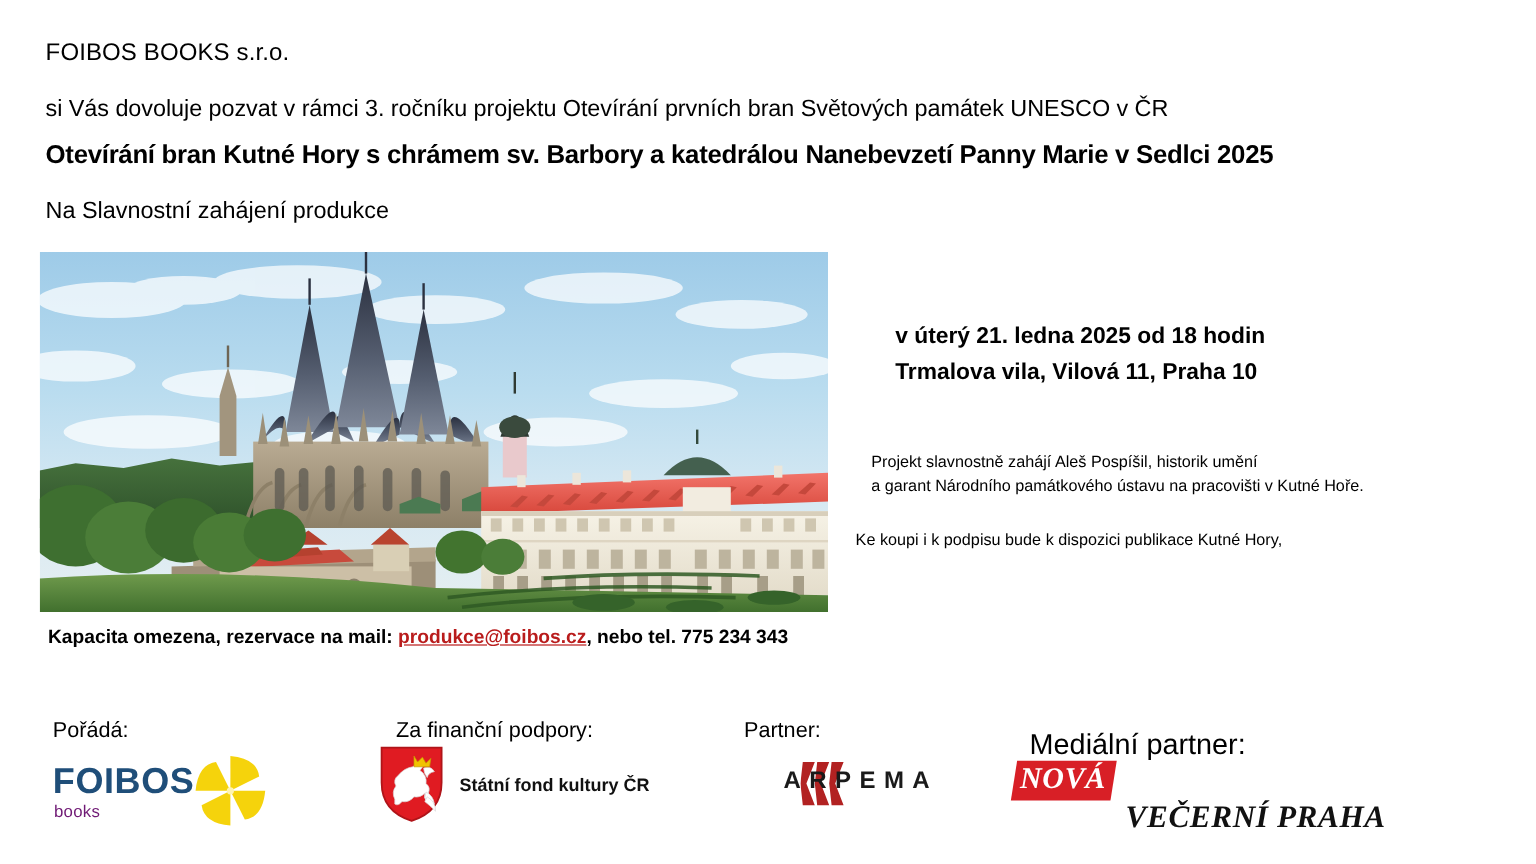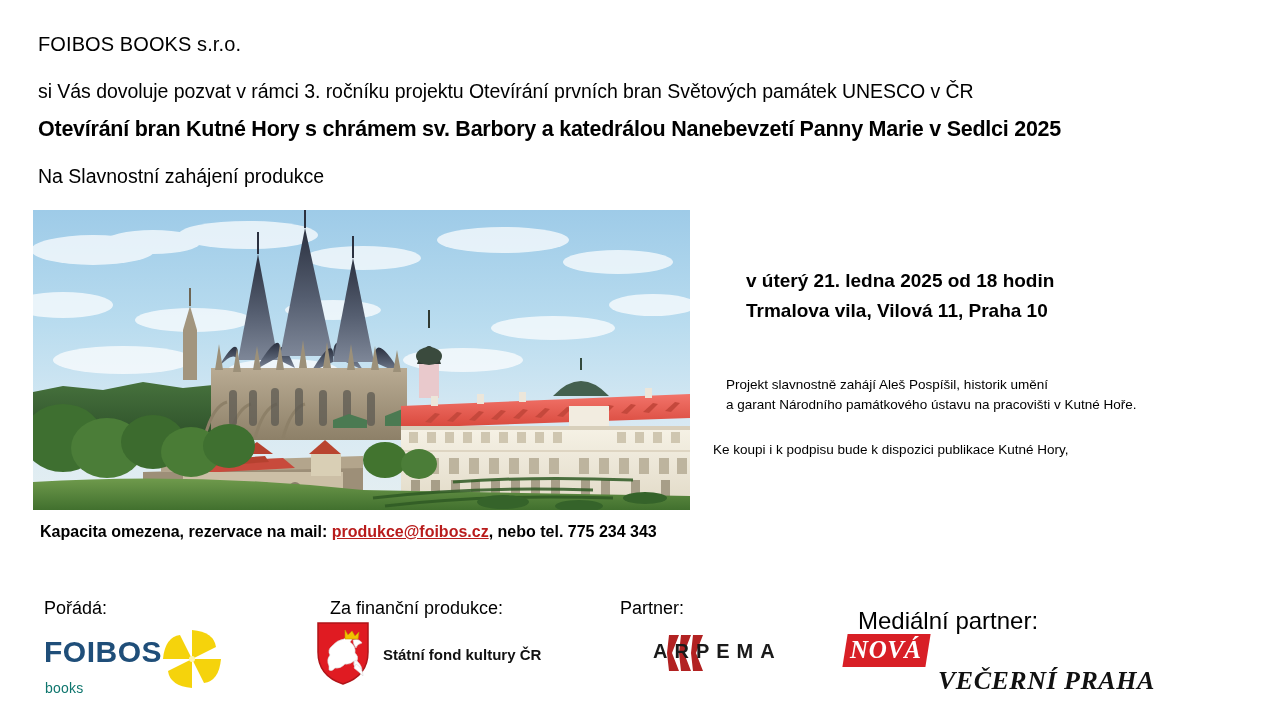--- a/index.html
+++ b/index.html
@@ -101,22 +101,22 @@
   .flabel.f4 { left: 858px; top: 595px; font-size: 24px; margin-top: 12px; }
 
   
   .logo-foibos { left: 40px; top: 628px; width: 190px; height: 62px; }
   .foibos-word {
     position: absolute; left: 4px; top: 7px;
     font-size: 30px; font-weight: bold;
     color: #1F4E79; letter-spacing: .5px;
   }
   .foibos-books {
-    position: absolute; left: 5px; top: 52px;
-    font-size: 14px; color: #0f766e; letter-spacing: .2px;
+    position: absolute; left: 5px; top: 40px;
+    font-size: 14px; color: #701a75; letter-spacing: .2px;
   }
   .pinwheel { position: absolute; left: 118px; top: 0px; }
 
   
   .logo-sfk { left: 315px; top: 620px; width: 230px; height: 72px; }
   .sfk-text {
     position: absolute; left: 68px; top: 26px;
     font-size: 15px; font-weight: bold; color: #111;
     white-space: nowrap;
   }
@@ -411,21 +411,21 @@
   <div>a garant Národního památkového ústavu na pracovišti v Kutné Hoře.</div>
 </div>
 
 <div class="abs note-b">
   <div>Ke koupi i k podpisu bude k dispozici publikace Kutné Hory,</div>
 </div>
 
 <div class="abs reservation"><span>Kapacita omezena, rezervace na mail: </span><span class="mail">produkce@foibos.cz</span><span>,  nebo tel. 775 234 343</span></div>
 
 <div class="abs flabel f1">Pořádá:</div>
-<div class="abs flabel f2">Za finanční produkce:</div>
+<div class="abs flabel f2">Za finanční podpory:</div>
 <div class="abs flabel f3">Partner:</div>
 <div class="abs flabel f4">Mediální partner:</div>
 
 <div class="abs logo-foibos">
   <div class="foibos-word">FOIBOS</div>
   <div class="foibos-books">books</div>
   <span class="pinwheel">
     <svg width="68" height="62" viewBox="0 0 68 62" aria-hidden="true">
       <g fill="#F5D30C">
         <path d="M34,31 L34,2 Q56,4 58,19 Z"></path>

